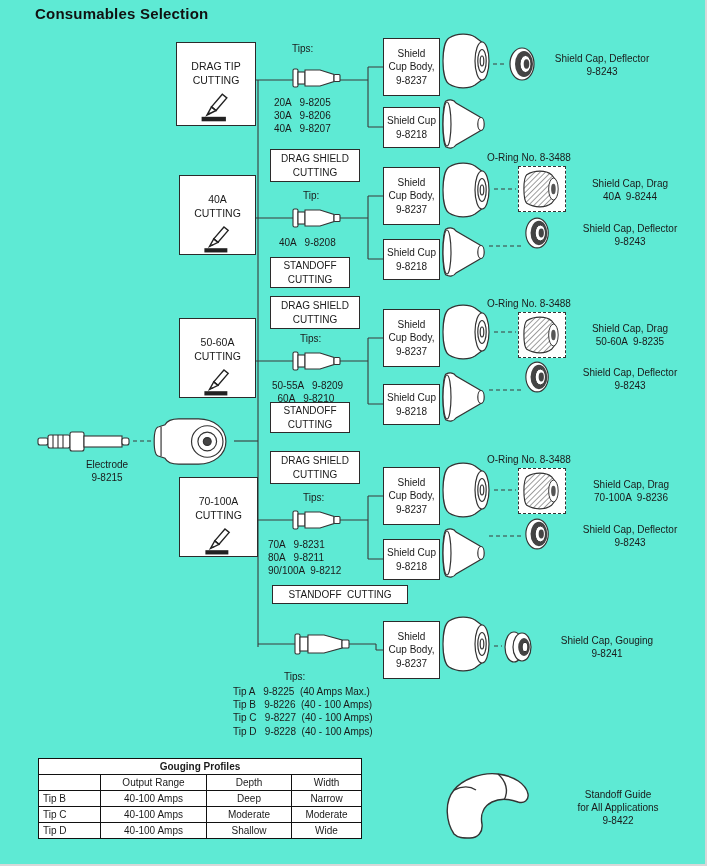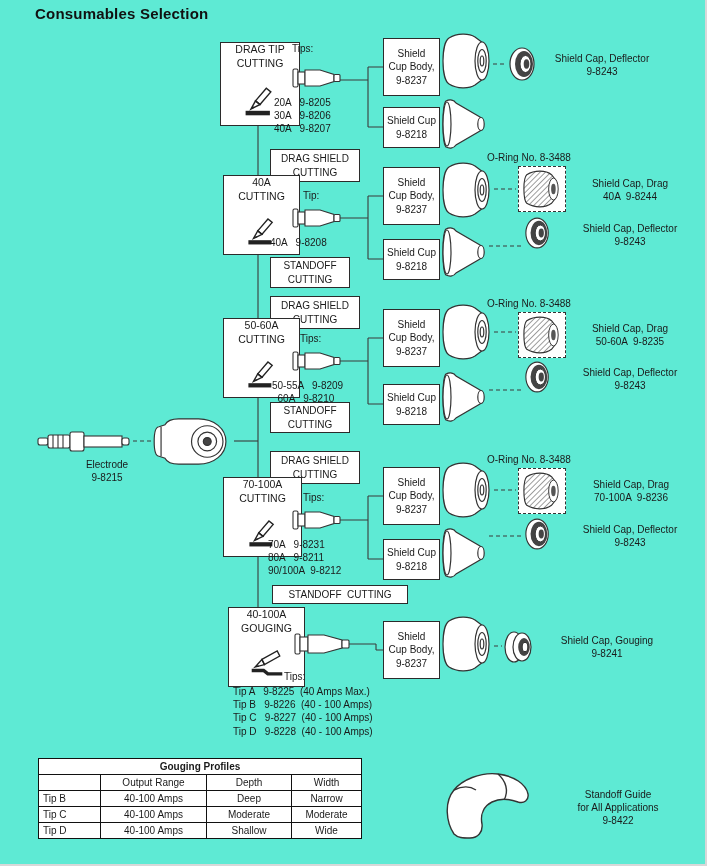--- a/index.html
+++ b/index.html
@@ -7,21 +7,21 @@
   body { font-family:"Liberation Sans", sans-serif; color:#1a1a1a; }
   .page { position:relative; width:707px; height:866px; background:#5eead4; overflow:hidden;
           border-right:2px solid #d8d8d8; border-bottom:2px solid #d8d8d8; }
   .abs { position:absolute; }
   .lbl { font-size:10px; line-height:1.32; color:#1a1a1a; white-space:pre; }
   .ctr { text-align:center; }
   .title { font-size:15px; font-weight:bold; color:#111; letter-spacing:0.2px; }
   .box { border:1.3px solid #2b2b2b; background:#fff; }
   .flexc { display:flex; align-items:center; justify-content:center; }
   .modebox { display:flex; flex-direction:column; align-items:center; justify-content:space-between;
-             padding:0 2px 7px;margin-left:44px; }
+             padding:17px 2px 7px; }
   .modebox .lbl { font-size:10.5px; }
   .dashbox { border:1.6px dashed #333; background:#fff; display:flex; align-items:center; justify-content:center; }
   .small { font-size:8px; color:#333; }
   table.gp { border-collapse:collapse; font-size:10px; }
   table.gp td, table.gp th { border:1.2px solid #111; height:16px; padding:0 4px; background:#fff; }
   table.gp th { font-weight:bold; text-align:center; }
   table.gp td.c { text-align:center; }
   svg { display:block; }
   .lines { position:absolute; left:0; top:0; z-index:0; }
   .content { position:absolute; z-index:1; }
@@ -157,21 +157,21 @@
   <span class="content abs" style="left:292px; top:204px;">
     <svg width="52" height="28" viewBox="0 0 52 28">
       <g fill="#fff" stroke="#333" stroke-width="1.1">
         <rect x="1" y="5" width="5" height="18" rx="1.5"></rect>
         <rect x="6" y="8" width="7" height="12"></rect>
         <path d="M13 6 H28 L42 10.5 V17.5 L28 22 H13 Z"></path>
         <rect x="42" y="10.5" width="6" height="7" rx="1"></rect>
       </g>
     </svg>
   </span>
-  <div class="content abs lbl" style="left:270px; top:236px;">40A   9-8208</div>
+  <div class="content abs lbl" style="left:279px; top:236px;">40A   9-8208</div>
 
   <div class="content abs box flexc" style="left:270px; top:257px; width:80px; height:31px;">
     <div class="lbl ctr">STANDOFF
 CUTTING</div>
   </div>
 
   <div class="content abs box flexc" style="left:383px; top:167px; width:57px; height:58px;">
     <div class="lbl ctr">Shield
 Cup Body,
 9-8237</div>
@@ -453,34 +453,20 @@
       <ellipse cx="18.5" cy="18" rx="2.8" ry="4.8" fill="#444"></ellipse>
     </svg>
   </span>
   <div class="content abs lbl ctr" style="left:566px; top:523px; width:128px;">Shield Cap, Deflector
 9-8243</div>
 
   <div class="content abs box flexc" style="left:272px; top:585px; width:136px; height:19px;">
     <div class="lbl ctr">STANDOFF  CUTTING</div>
   </div>
 
-  <div class="content abs box modebox" style="left:184px; top:607px; width:77px; height:80px;">
-    <div class="lbl ctr">40-100A
-GOUGING</div>
-    <span>
-      <svg width="40" height="34" viewBox="0 0 44 40">
-        <g fill="none" stroke="#222" stroke-width="1.6">
-          <path d="M16 17 L34 7 L37 13 L19 23 Z"></path>
-          <path d="M16 17 L8 26 L19 23 Z"></path>
-        </g>
-        <path d="M8 26 L11.5 23.5 L13 25.5 Z" fill="#222"></path>
-        <path d="M4 30 H18 L23 34 H40" stroke="#222" stroke-width="4" fill="none"></path>
-      </svg>
-    </span>
-  </div>
 
   <span class="content abs" style="left:294px; top:627px;">
     <svg width="58" height="34" viewBox="0 0 58 34">
       <g fill="#fff" stroke="#333" stroke-width="1.1">
         <rect x="1" y="7" width="5" height="20" rx="1.5"></rect>
         <rect x="6" y="10" width="8" height="14"></rect>
         <path d="M14 8 H30 L48 13 V21 L30 26 H14 Z"></path>
         <rect x="48" y="13" width="7" height="8" rx="1"></rect>
       </g>
     </svg>

